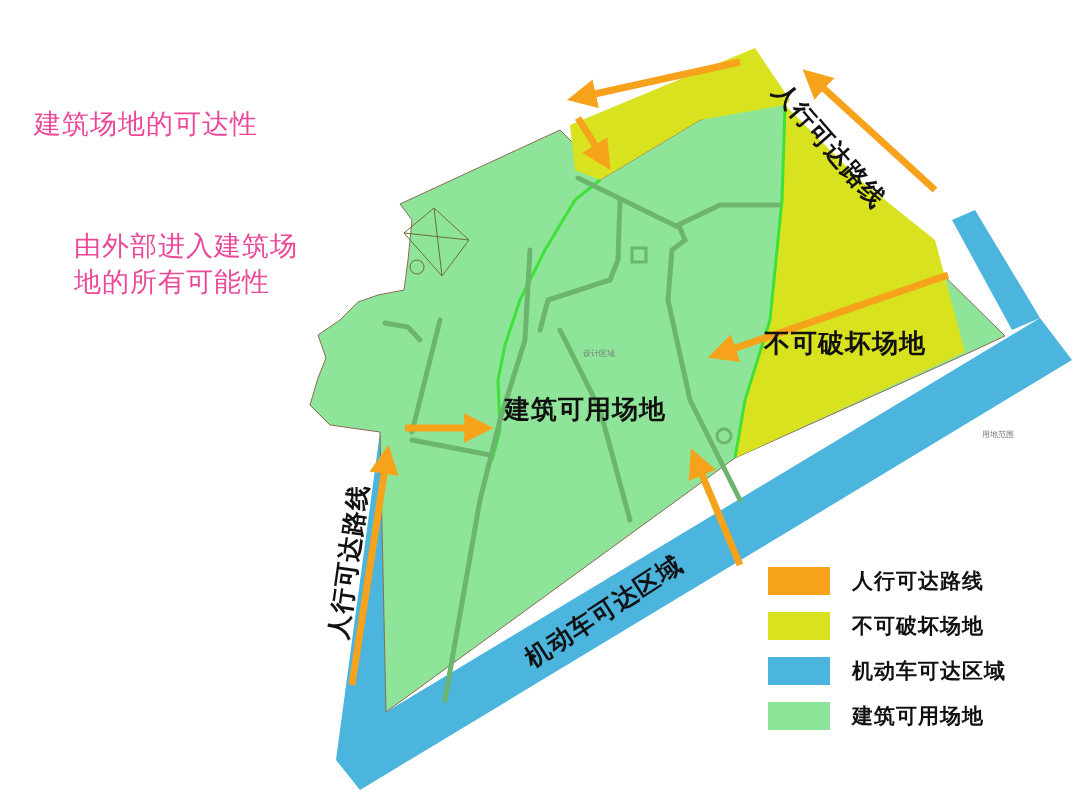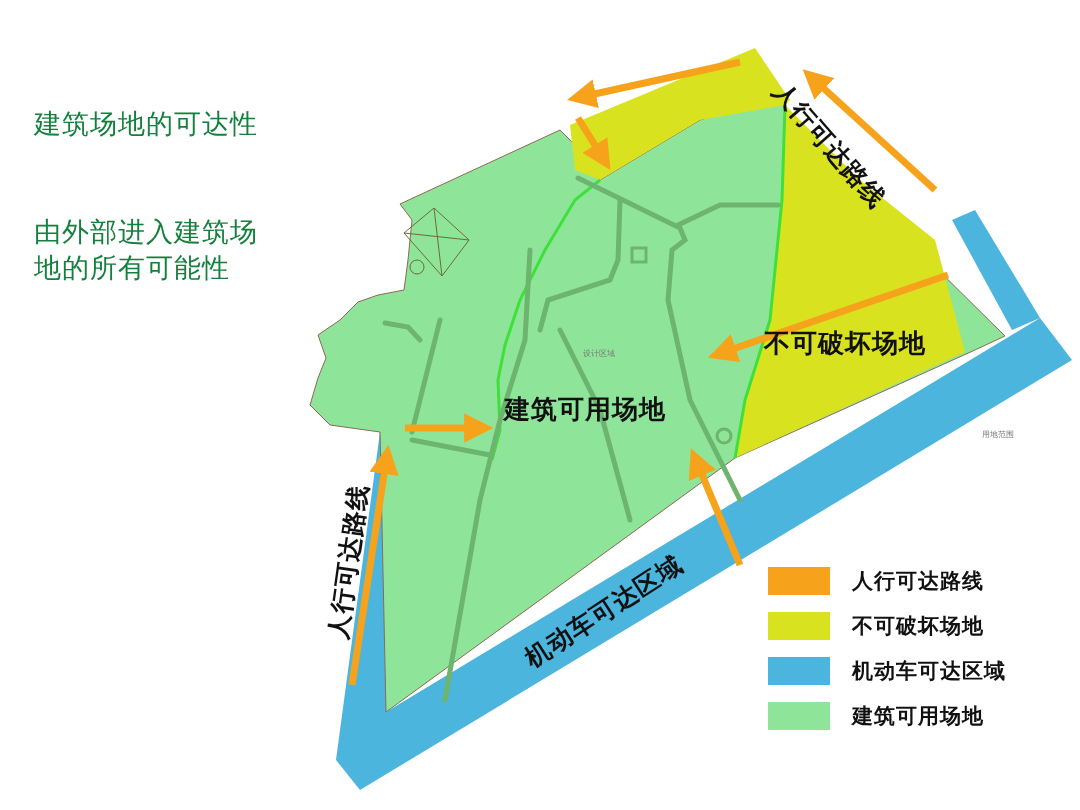--- a/index.html
+++ b/index.html
@@ -1,21 +1,21 @@
 <!DOCTYPE html>
 <html><head>
 <meta charset="utf-8">
 <style>
   html, body { margin: 0; padding: 0; background: #ffffff; }
   body { width: 1080px; height: 810px; position: relative; overflow: hidden;
          font-family: "DejaVu Sans", sans-serif; }
   .side-title { position: absolute; left: 34px; font-family: "DejaVu Serif", serif;
-                font-size: 27px; color: #15803d; line-height: 36px; letter-spacing: 1px; }
+                font-size: 27px; color: #ec4899; line-height: 36px; letter-spacing: 1px; }
   #title1 { top: 106px; }
-  #title2 { top: 214px; width: 250px; }
+  #title2 { top: 228px; width: 250px; margin-left: 40px; }
   svg#map { position: absolute; left: 0; top: 0; }
   .bold-label { font-family: "DejaVu Sans", sans-serif; font-weight: 900;
                 fill: #111; letter-spacing: 1px; }
   .tiny-label { font-family: "DejaVu Serif", serif; font-size: 8px; fill: #777; }
   .legend { position: absolute; left: 768px; top: 558px; }
   .legend-item { display: flex; align-items: center; height: 45px; }
   .legend-swatch { width: 62px; height: 28px; margin-right: 22px; }
   .legend-label { font-family: "DejaVu Sans", sans-serif; font-weight: 900;
                   font-size: 21px; color: #111; letter-spacing: 1px; }
 </style>

